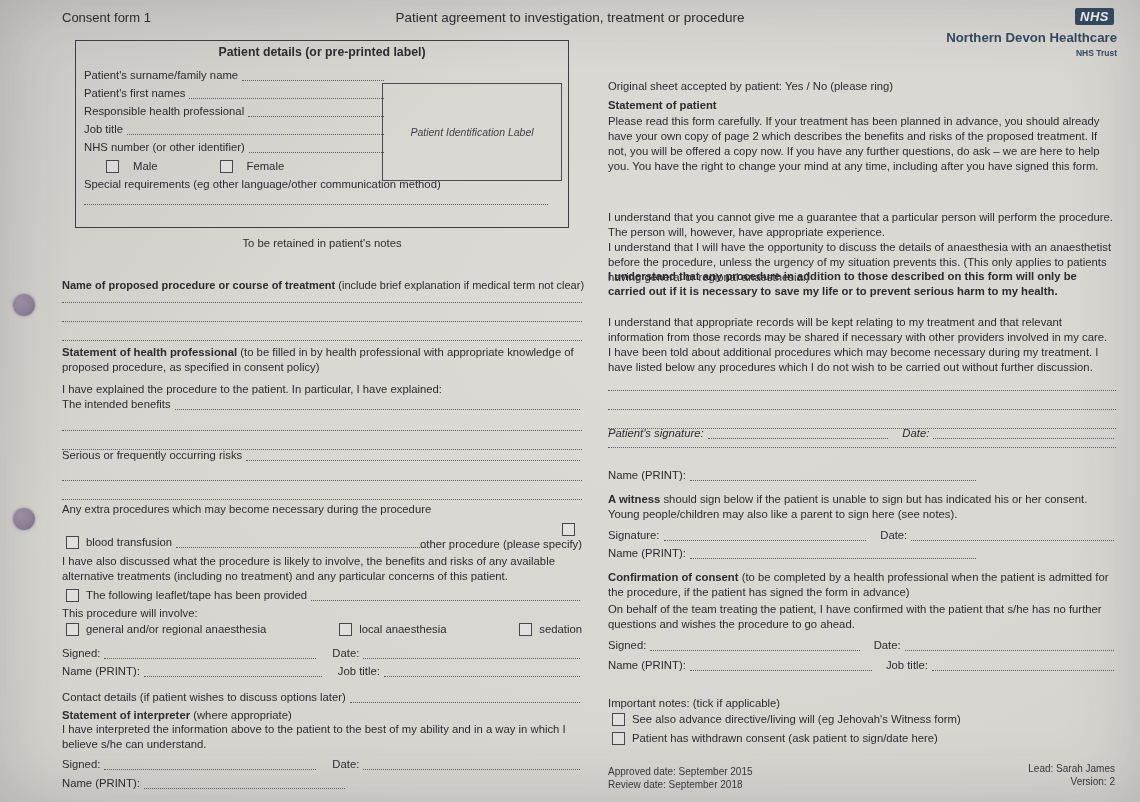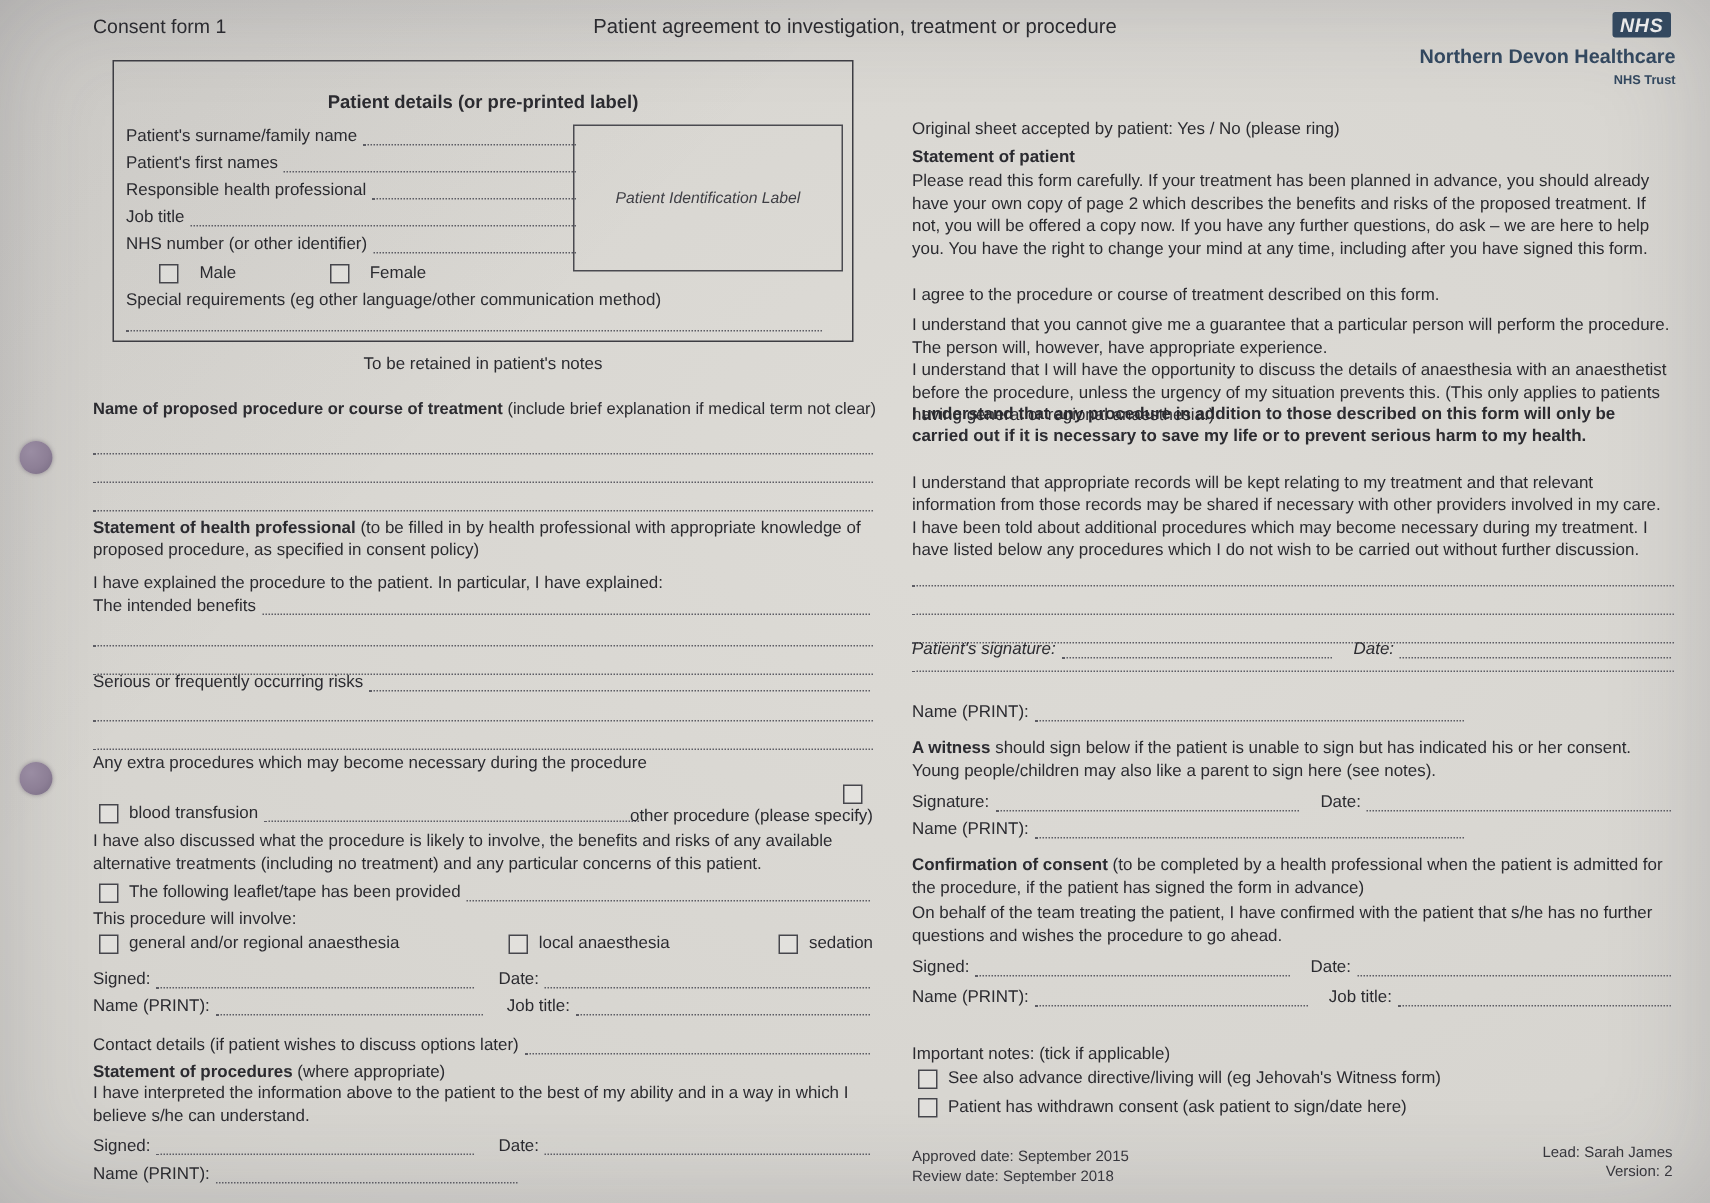--- a/index.html
+++ b/index.html
@@ -11,39 +11,39 @@
   .paper{
     position:absolute;left:0;top:0;width:1140px;height:802px;
     background:
       linear-gradient(135deg, rgba(40,40,55,0.07), rgba(0,0,0,0) 30%),
       radial-gradient(120% 130% at 60% 40%, #dddbd6 0%, #d6d4cf 55%, #c5c4c0 100%);
     box-shadow: inset 0 0 70px rgba(55,55,70,0.20);
     font-size:11.3px;line-height:15px;
   }
   .abs{position:absolute;}
   b{font-weight:bold;}
-  .nowrap{white-space:nowrap;}
+  .nowrap{white-space:nowrap;margin-top:12px;}
   .row{display:flex;align-items:flex-end;}
   .lbl{white-space:nowrap;}
   .fill{flex:1;border-bottom:1.5px dotted #5d5d64;margin:0 2px 2px 4px;height:11px;}
   .line{border-bottom:1.5px dotted #5d5d64;height:18px;}
   .cb{display:inline-block;width:11px;height:11px;border:1.3px solid #46464c;background:rgba(255,255,255,0.25);flex:none;margin:0 7px 1px 0;}
   .cbrow{display:flex;align-items:flex-end;}
   .punch{position:absolute;width:22px;height:22px;border-radius:50%;
     background:radial-gradient(circle at 35% 32%, #9a8da3 0%, #8d7f96 55%, #776b82 100%);
     box-shadow:0 0 3px rgba(70,60,80,0.45);}
   
   .form-label{left:62px;top:10px;font-size:13px;}
   .page-title{left:0;right:0;top:10px;text-align:center;font-size:13.5px;}
   .nhs-box{right:26px;top:8px;width:39px;height:17px;background:#33485f;border-radius:2px;
     color:#e9e9ea;font-weight:bold;font-style:italic;font-size:13px;text-align:center;line-height:17px;letter-spacing:0.5px;}
   .nhs-org{right:23px;top:30px;color:#33485f;font-weight:bold;font-size:13.2px;text-align:right;}
   .nhs-trust{right:23px;top:46px;color:#33485f;font-weight:bold;font-size:8.5px;text-align:right;}
   
-  .pbox{left:75px;top:40px;width:494px;height:188px;border:1.6px solid #3d3d43;box-sizing:border-box;padding:20px 8px;}
+  .pbox{left:75px;top:40px;width:494px;height:188px;border:1.6px solid #3d3d43;box-sizing:border-box;padding:4px 8px;}
   .pbox-title{text-align:center;font-size:12.3px;font-weight:600;margin-bottom:5px;}
   .prow{width:302px;height:18px;display:flex;align-items:flex-end;}
   .sexrow{margin:3px 0 2px 22px;display:flex;align-items:center;gap:7px;height:17px;}
   .idbox{position:absolute;right:6px;top:42px;width:178px;height:96px;border:1.4px solid #4a4a50;
     display:flex;align-items:center;justify-content:center;font-style:italic;font-size:10.5px;color:#3f3f45;}
   .pbottomline{border-bottom:1.5px dotted #5d5d64;width:464px;height:12px;}
   .retain{left:75px;top:236px;width:494px;text-align:center;}
   
   .leftblk{left:62px;width:520px;}
   .rightblk{left:608px;width:508px;}
@@ -168,39 +168,38 @@
     <span class="lbl">Name (PRINT):</span>
     <span class="fill" style="max-width:178px;"></span>
     <span class="lbl" style="margin-left:14px;">Job title:</span>
     <span class="fill"></span>
   </div>
   <div class="abs leftblk row" style="top:690px;">
     <span class="lbl">Contact details (if patient wishes to discuss options later)</span>
     <span class="fill"></span>
   </div>
   <div class="abs leftblk" style="top:708px;">
-    <b>Statement of procedures</b><span> (where appropriate)</span>
+    <b>Statement of interpreter</b><span> (where appropriate)</span>
   </div>
   <div class="abs leftblk" style="top:722px;">I have interpreted the information above to the patient to the best of my ability and in a way in which I believe s/he can understand.</div>
   <div class="abs leftblk row" style="top:757px;">
     <span class="lbl">Signed:</span>
     <span class="fill" style="max-width:212px;"></span>
     <span class="lbl" style="margin-left:14px;">Date:</span>
     <span class="fill"></span>
   </div>
   <div class="abs leftblk row" style="top:776px;width:285px;">
     <span class="lbl">Name (PRINT):</span>
     <span class="fill"></span>
   </div>
 
   <div class="abs rightblk" style="top:79px;">Original sheet accepted by patient: Yes / No (please ring)</div>
   <div class="abs rightblk" style="top:98px;font-weight:bold;">Statement of patient</div>
   <div class="abs rightblk" style="top:114px;">Please read this form carefully. If your treatment has been planned in advance, you should already have your own copy of page 2 which describes the benefits and risks of the proposed treatment. If not, you will be offered a copy now. If you have any further questions, do ask – we are here to help you. You have the right to change your mind at any time, including after you have signed this form.</div>
 
-  <div class="abs rightblk" style="top:190px;">I agree to the procedure or course of treatment described on this form.</div>
   <div class="abs rightblk" style="top:210px;">I understand that you cannot give me a guarantee that a particular person will perform the procedure. The person will, however, have appropriate experience.</div>
   <div class="abs rightblk" style="top:240px;">I understand that I will have the opportunity to discuss the details of anaesthesia with an anaesthetist before the procedure, unless the urgency of my situation prevents this. (This only applies to patients having general or regional anaesthesia.)</div>
   <div class="abs rightblk" style="top:269px;font-weight:bold;">I understand that any procedure in addition to those described on this form will only be carried out if it is necessary to save my life or to prevent serious harm to my health.</div>
   <div class="abs rightblk" style="top:315px;">I understand that appropriate records will be kept relating to my treatment and that relevant information from those records may be shared if necessary with other providers involved in my care.</div>
   <div class="abs rightblk" style="top:345px;">I have been told about additional procedures which may become necessary during my treatment. I have listed below any procedures which I do not wish to be carried out without further discussion.</div>
 
   <div class="abs rightblk" style="top:372px;">
     <div class="line"></div>
     <div class="line"></div>
     <div class="line"></div>

